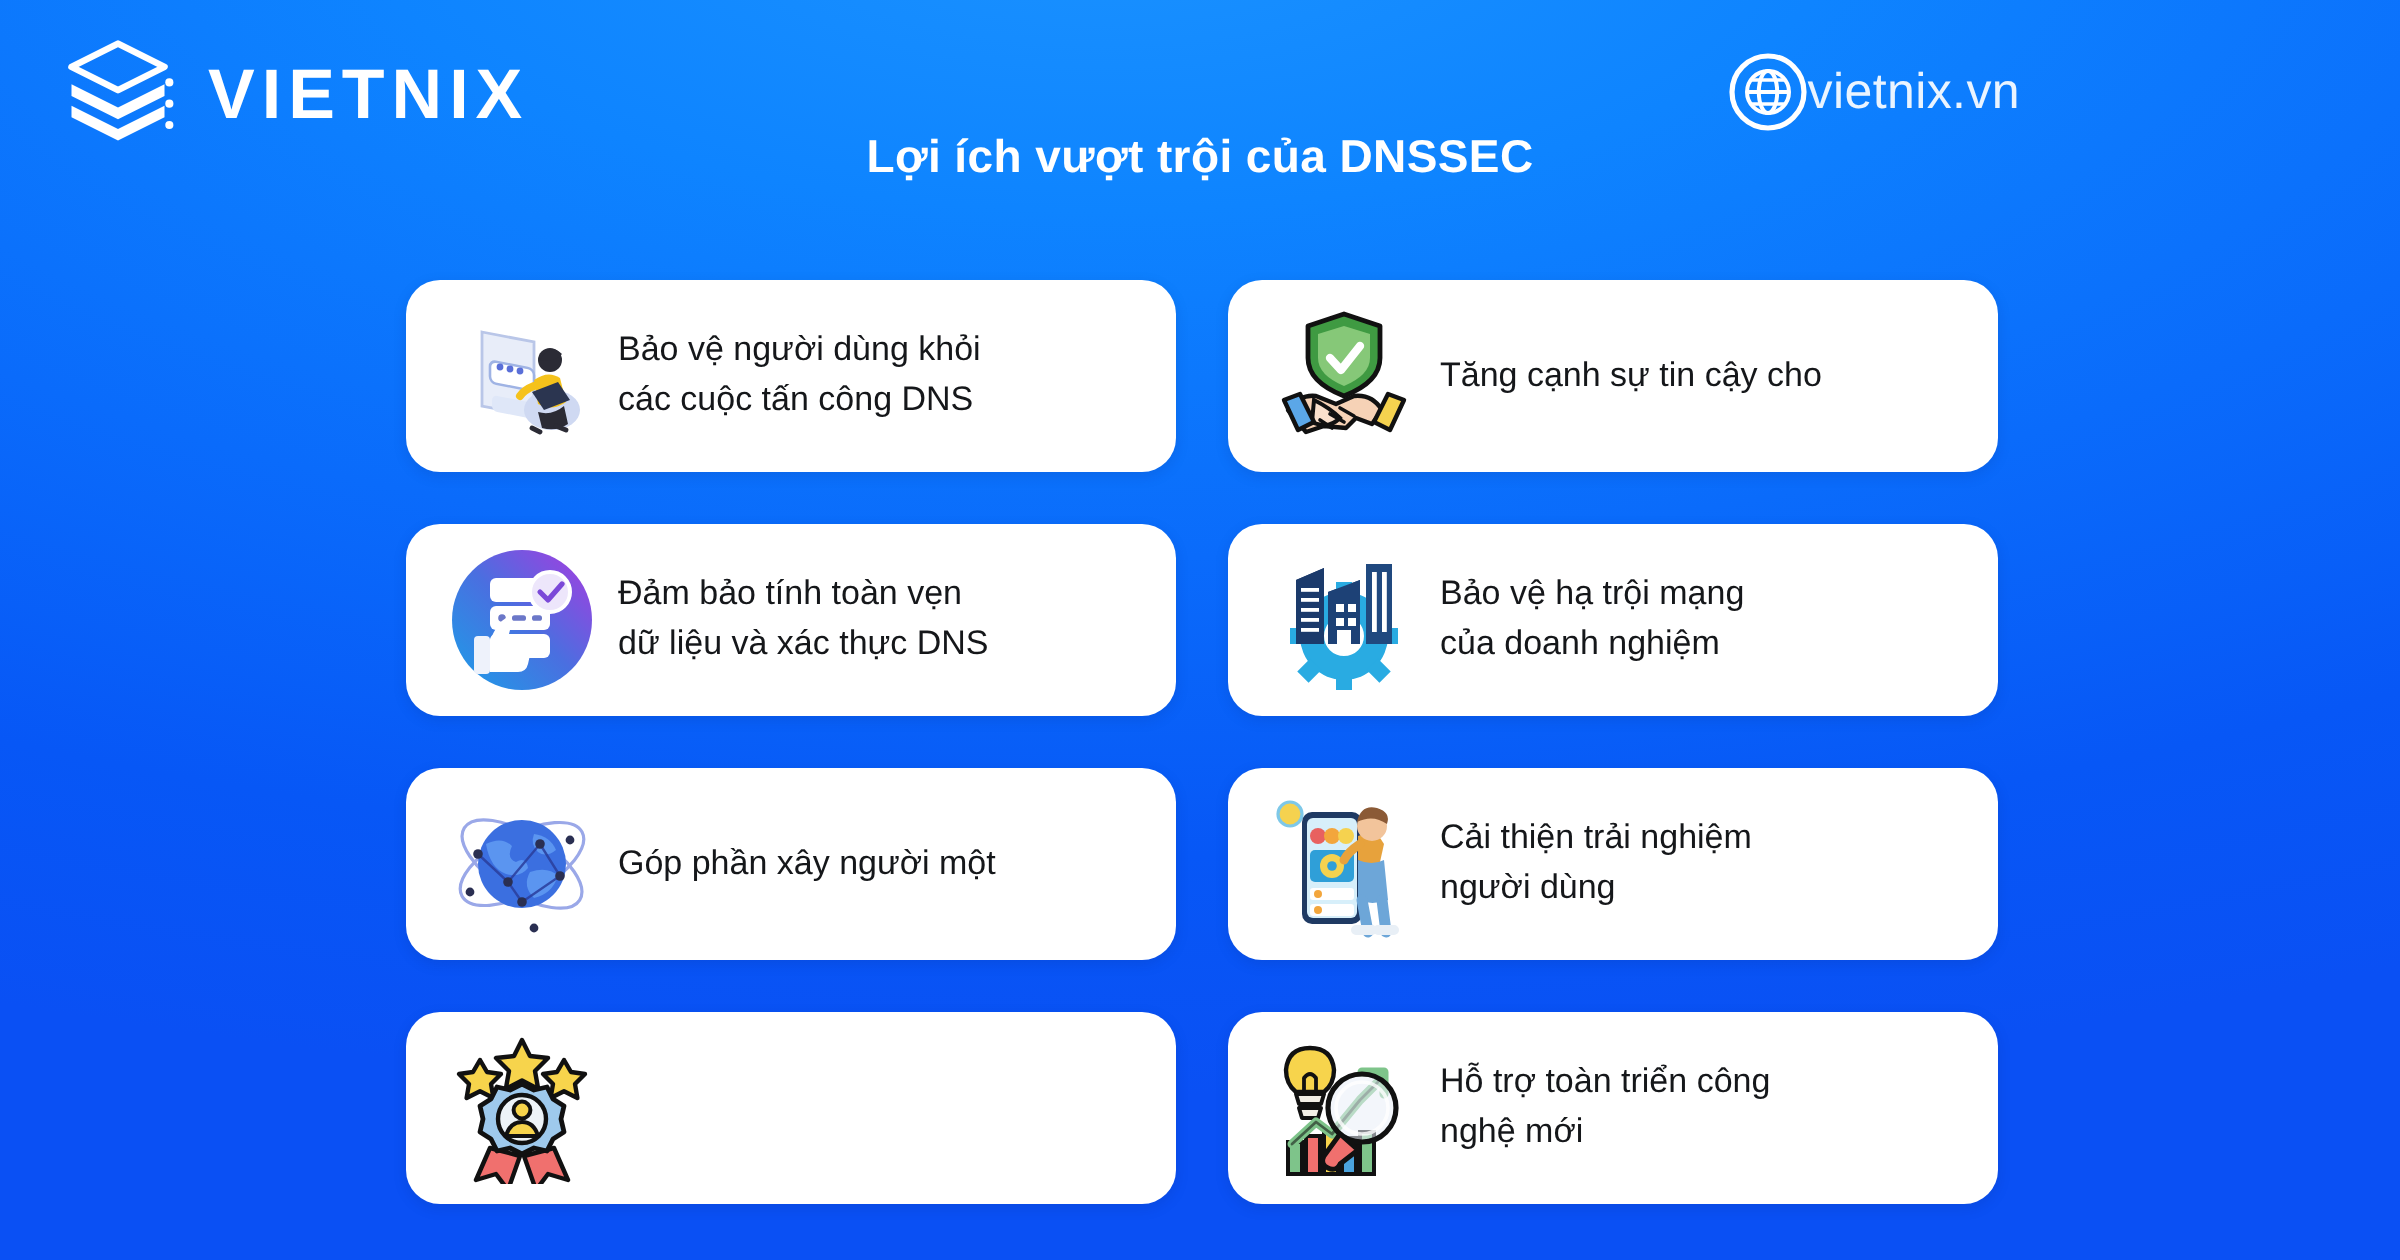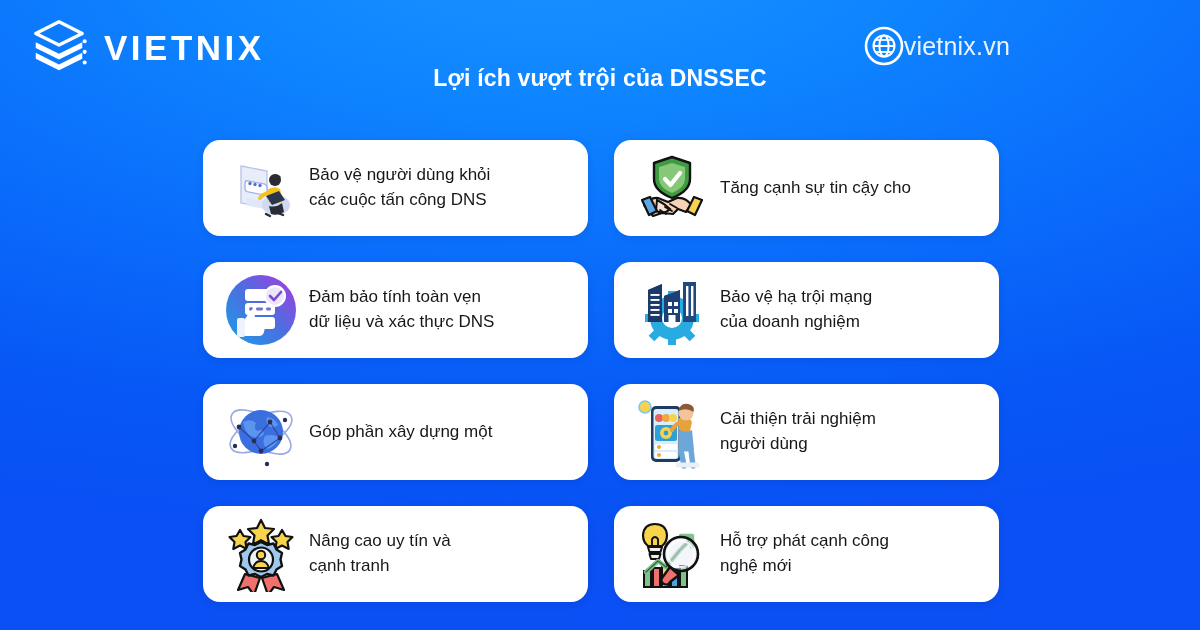--- a/index.html
+++ b/index.html
@@ -305,21 +305,21 @@
             <circle cx="47" cy="28" r="2.4"></circle>
             <circle cx="57" cy="44" r="2.4"></circle>
             <circle cx="38" cy="57" r="2.4"></circle>
             <circle cx="62" cy="26" r="2.2"></circle>
             <circle cx="12" cy="52" r="2.2"></circle>
             <circle cx="44" cy="70" r="2.2"></circle>
           </g>
         </svg>
       </span>
       <div class="card-text">
-        <div>Góp phần xây dựng một</div>
+        <div>Góp phần xây người một</div>
       </div>
     </div>
 
     <div class="card">
       <span class="card-icon">
         <svg width="76" height="76" viewBox="0 0 76 76" fill="none">
           <circle cx="11" cy="13" r="6" fill="#f5d24f" stroke="#7ec8e8" stroke-width="1.6"></circle>
           <rect x="17" y="12" width="30" height="56" rx="5" fill="#1f3a63"></rect>
           <rect x="19.5" y="15" width="25" height="50" rx="3" fill="#d7effa"></rect>
           <circle cx="25" cy="24" r="4" fill="#e8615f"></circle>
@@ -355,24 +355,20 @@
           <path d="M59 14 l3.5 6 7 1 -5 5 1.2 7 -6.7 -3.4 -6.7 3.4 1.2 -7 -5 -5 7 -1 Z" fill="#f7d44c" stroke="#111111" stroke-width="2.2" stroke-linejoin="round"></path>
           <path d="M22 58 l-7 16 10 -3 6 8 6 -17 Z" fill="#f0706e" stroke="#111111" stroke-width="2.2" stroke-linejoin="round"></path>
           <path d="M54 58 l7 16 -10 -3 -6 8 -6 -17 Z" fill="#f0706e" stroke="#111111" stroke-width="2.2" stroke-linejoin="round"></path>
           <path d="M38 26 l6 3 6.5 -1.5 3 6 5.5 3.5 -1.5 6.5 1.5 6.5 -5.5 3.5 -3 6 -6.5 -1.5
                    -6 3 -6 -3 -6.5 1.5 -3 -6 -5.5 -3.5 1.5 -6.5 -1.5 -6.5 5.5 -3.5 3 -6 6.5 1.5 Z" fill="#9ec9ec" stroke="#111111" stroke-width="2.4" stroke-linejoin="round"></path>
           <circle cx="38" cy="43.5" r="12" fill="#edf3f7" stroke="#111111" stroke-width="2.2"></circle>
           <circle cx="38" cy="39" r="4.2" fill="#f7d44c" stroke="#111111" stroke-width="2"></circle>
           <path d="M30 52 q2 -7 8 -7 q6 0 8 7 Z" fill="#f7d44c" stroke="#111111" stroke-width="2" stroke-linejoin="round"></path>
         </svg>
       </span>
-      <div class="card-text">
-        <div>Nâng cao uy tín và</div>
-        <div>cạnh tranh</div>
-      </div>
     </div>
 
     <div class="card">
       <span class="card-icon">
         <svg width="76" height="76" viewBox="0 0 76 76" fill="none">
           <path d="M21 8 q11 0 12 11 q0 7 -5 11 h-14 q-5 -4 -5 -11 q1 -11 12 -11 Z" fill="#f7d44c" stroke="#111111" stroke-width="2.2" stroke-linejoin="round"></path>
           <path d="M14 31 h14 l-1.5 5 h-11 Z M15.5 38 h11 l-1.5 5 h-8 Z" fill="#f2efe6" stroke="#111111" stroke-width="2" stroke-linejoin="round"></path>
           <path d="M18 30 v-7 M24 30 v-7 M18 23 q3 -4 6 0" stroke="#111111" stroke-width="1.9" fill="none" stroke-linecap="round"></path>
           <rect x="10" y="55" width="7" height="16" fill="#7ec48a" stroke="#111111" stroke-width="2"></rect>
           <rect x="19" y="52" width="7" height="19" fill="#f0706e" stroke="#111111" stroke-width="2"></rect>
@@ -381,19 +377,19 @@
           <rect x="46" y="50" width="7" height="21" fill="#7ec48a" stroke="#111111" stroke-width="2"></rect>
           <path d="M12 56 L24 45 L32 51 L46 34 L56 24" stroke="#7ec48a" stroke-width="4.5" fill="none" stroke-linecap="round" stroke-linejoin="round"></path>
           <path d="M12 56 L24 45 L32 51 L46 34 L56 24" stroke="#111111" stroke-width="1.4" fill="none" stroke-linecap="round" stroke-linejoin="round" opacity="0.55"></path>
           <path d="M47 20 h11 v11" stroke="#7ec48a" stroke-width="4.5" fill="none" stroke-linecap="round" stroke-linejoin="round"></path>
           <circle cx="47" cy="38" r="17" fill="#e9eff8" fill-opacity="0.55" stroke="#111111" stroke-width="2.6"></circle>
           <circle cx="47" cy="38" r="13" fill="none" stroke="#ffffff" stroke-width="1.8" opacity="0.8"></circle>
           <path d="M36 51 L28 62 q-2 4 2 6 q4 2 6 -2 L45 59 Z" fill="#f0706e" stroke="#111111" stroke-width="2.4" stroke-linejoin="round"></path>
         </svg>
       </span>
       <div class="card-text">
-        <div>Hỗ trợ phát cạnh công</div>
+        <div>Hỗ trợ toàn triển công</div>
         <div>nghệ mới</div>
       </div>
     </div>
 
   </div>
 </div>
 
 </body></html>

